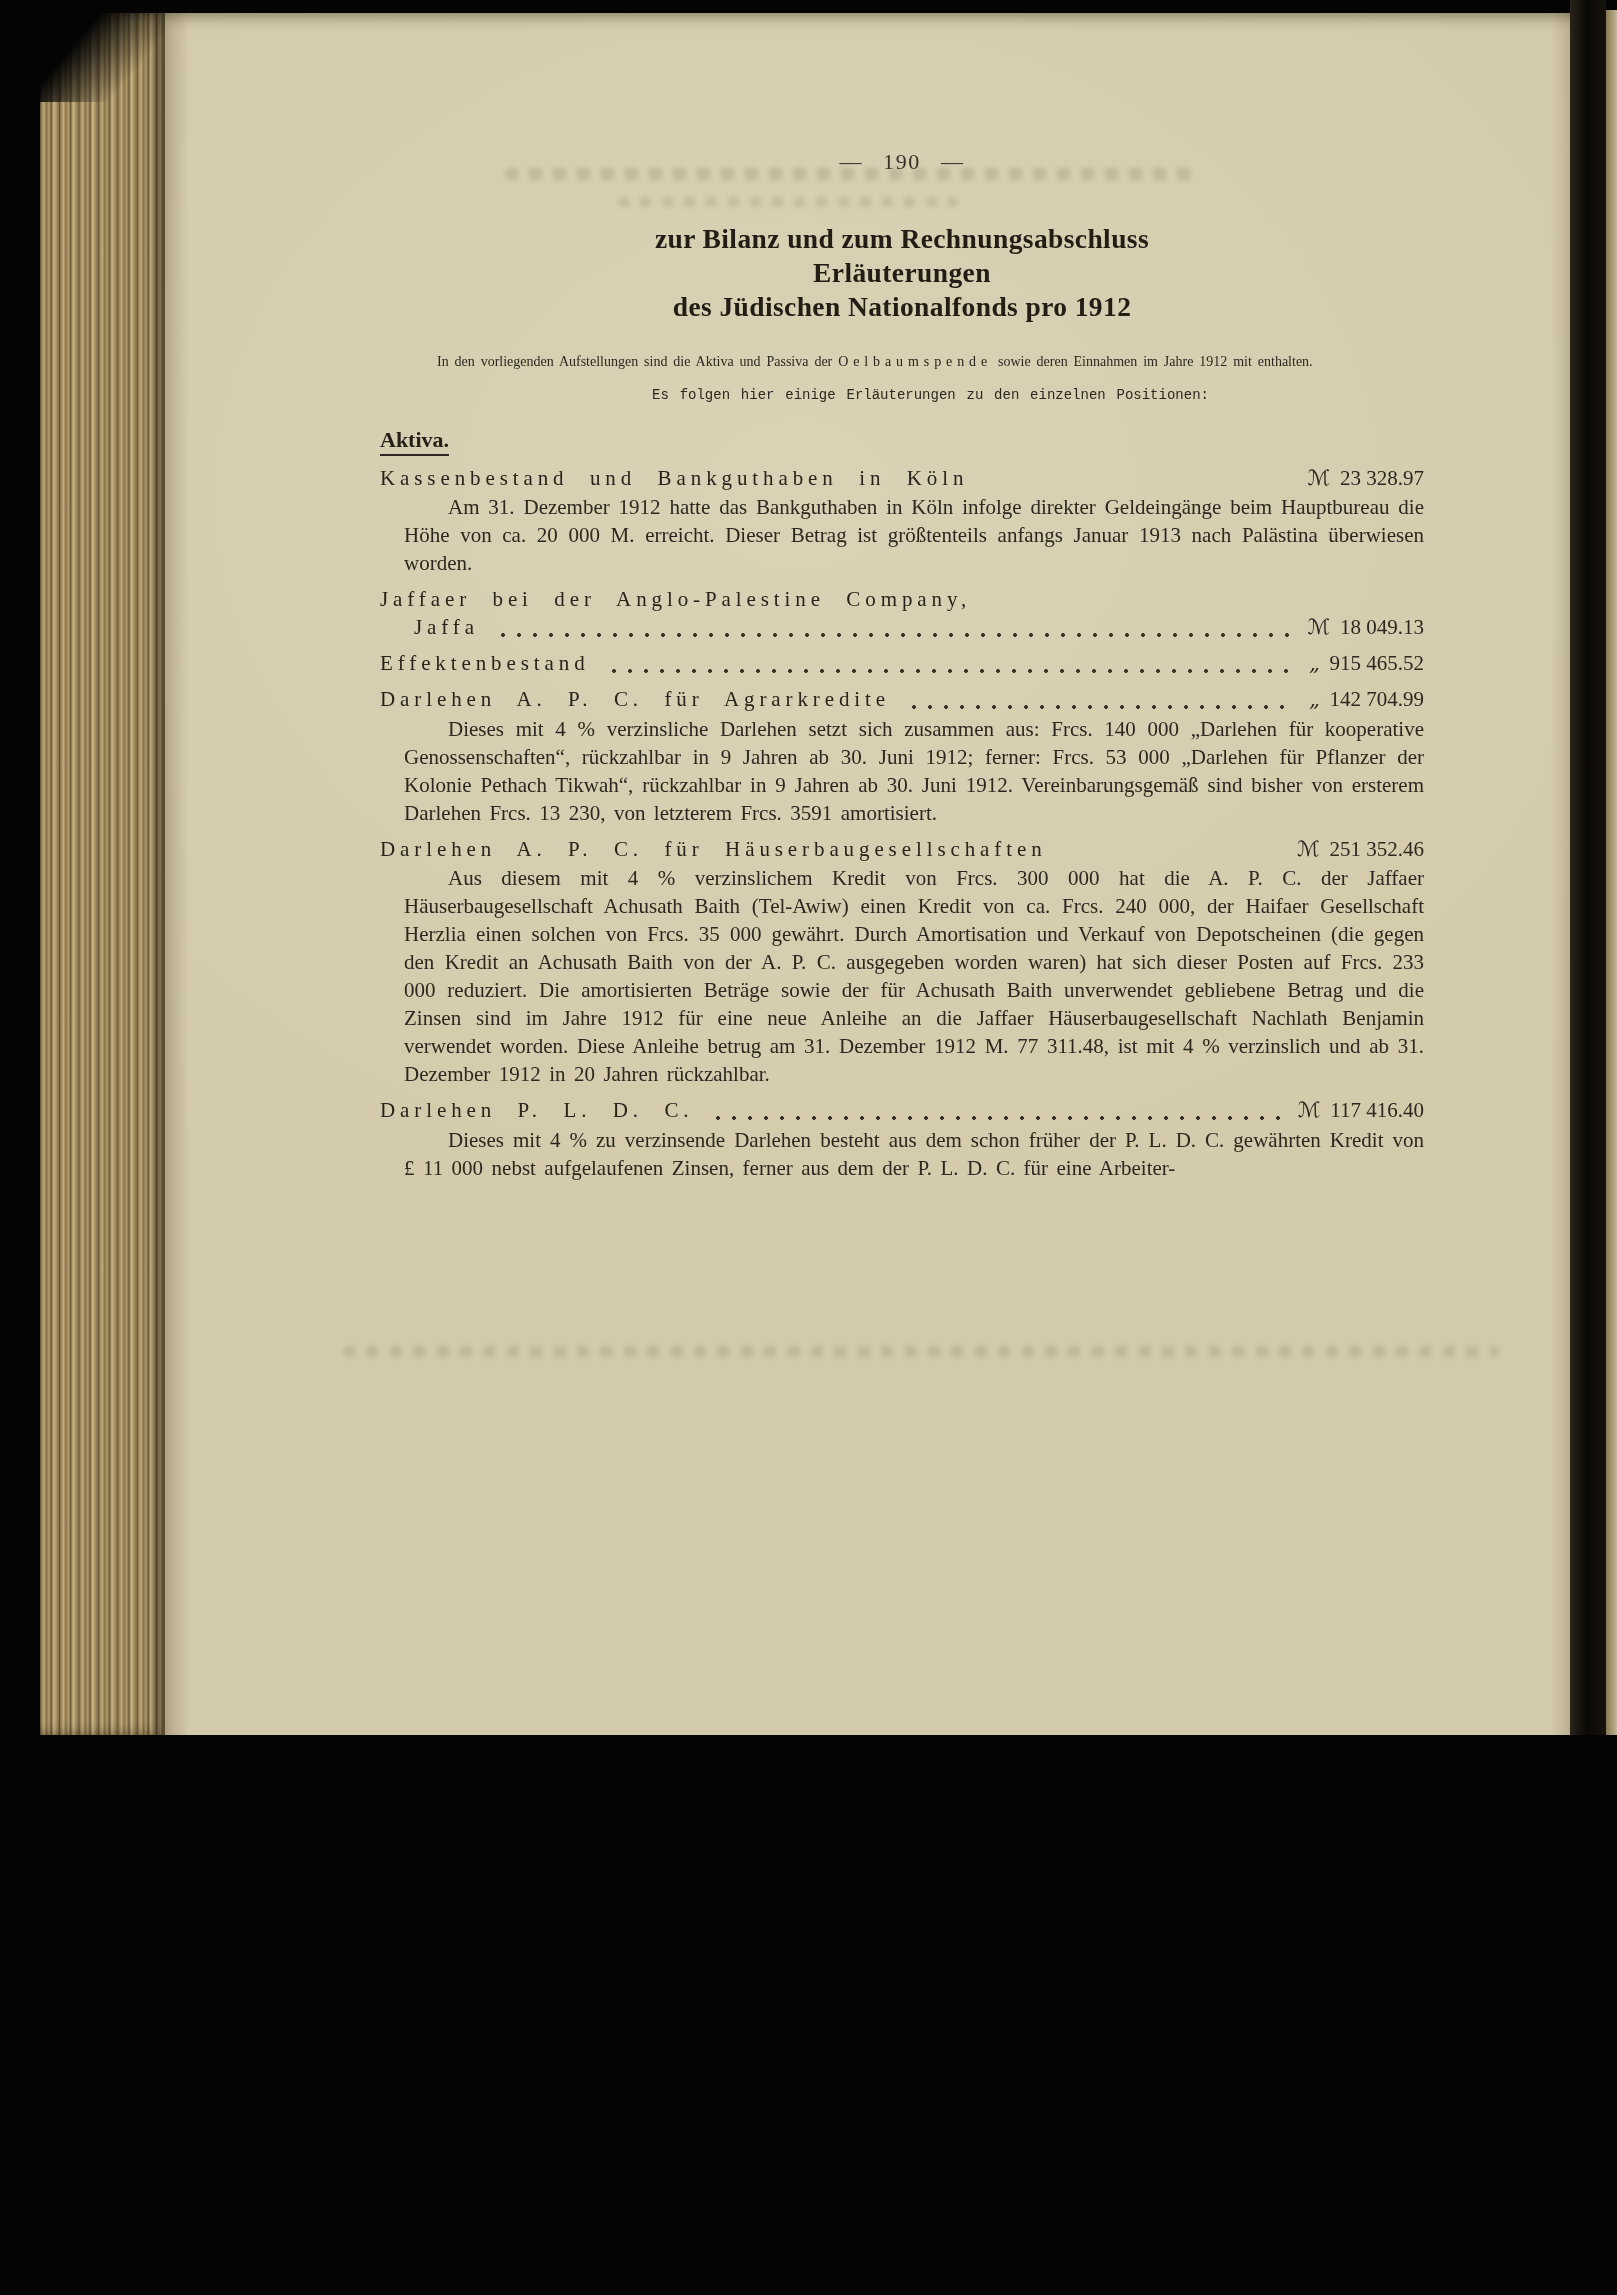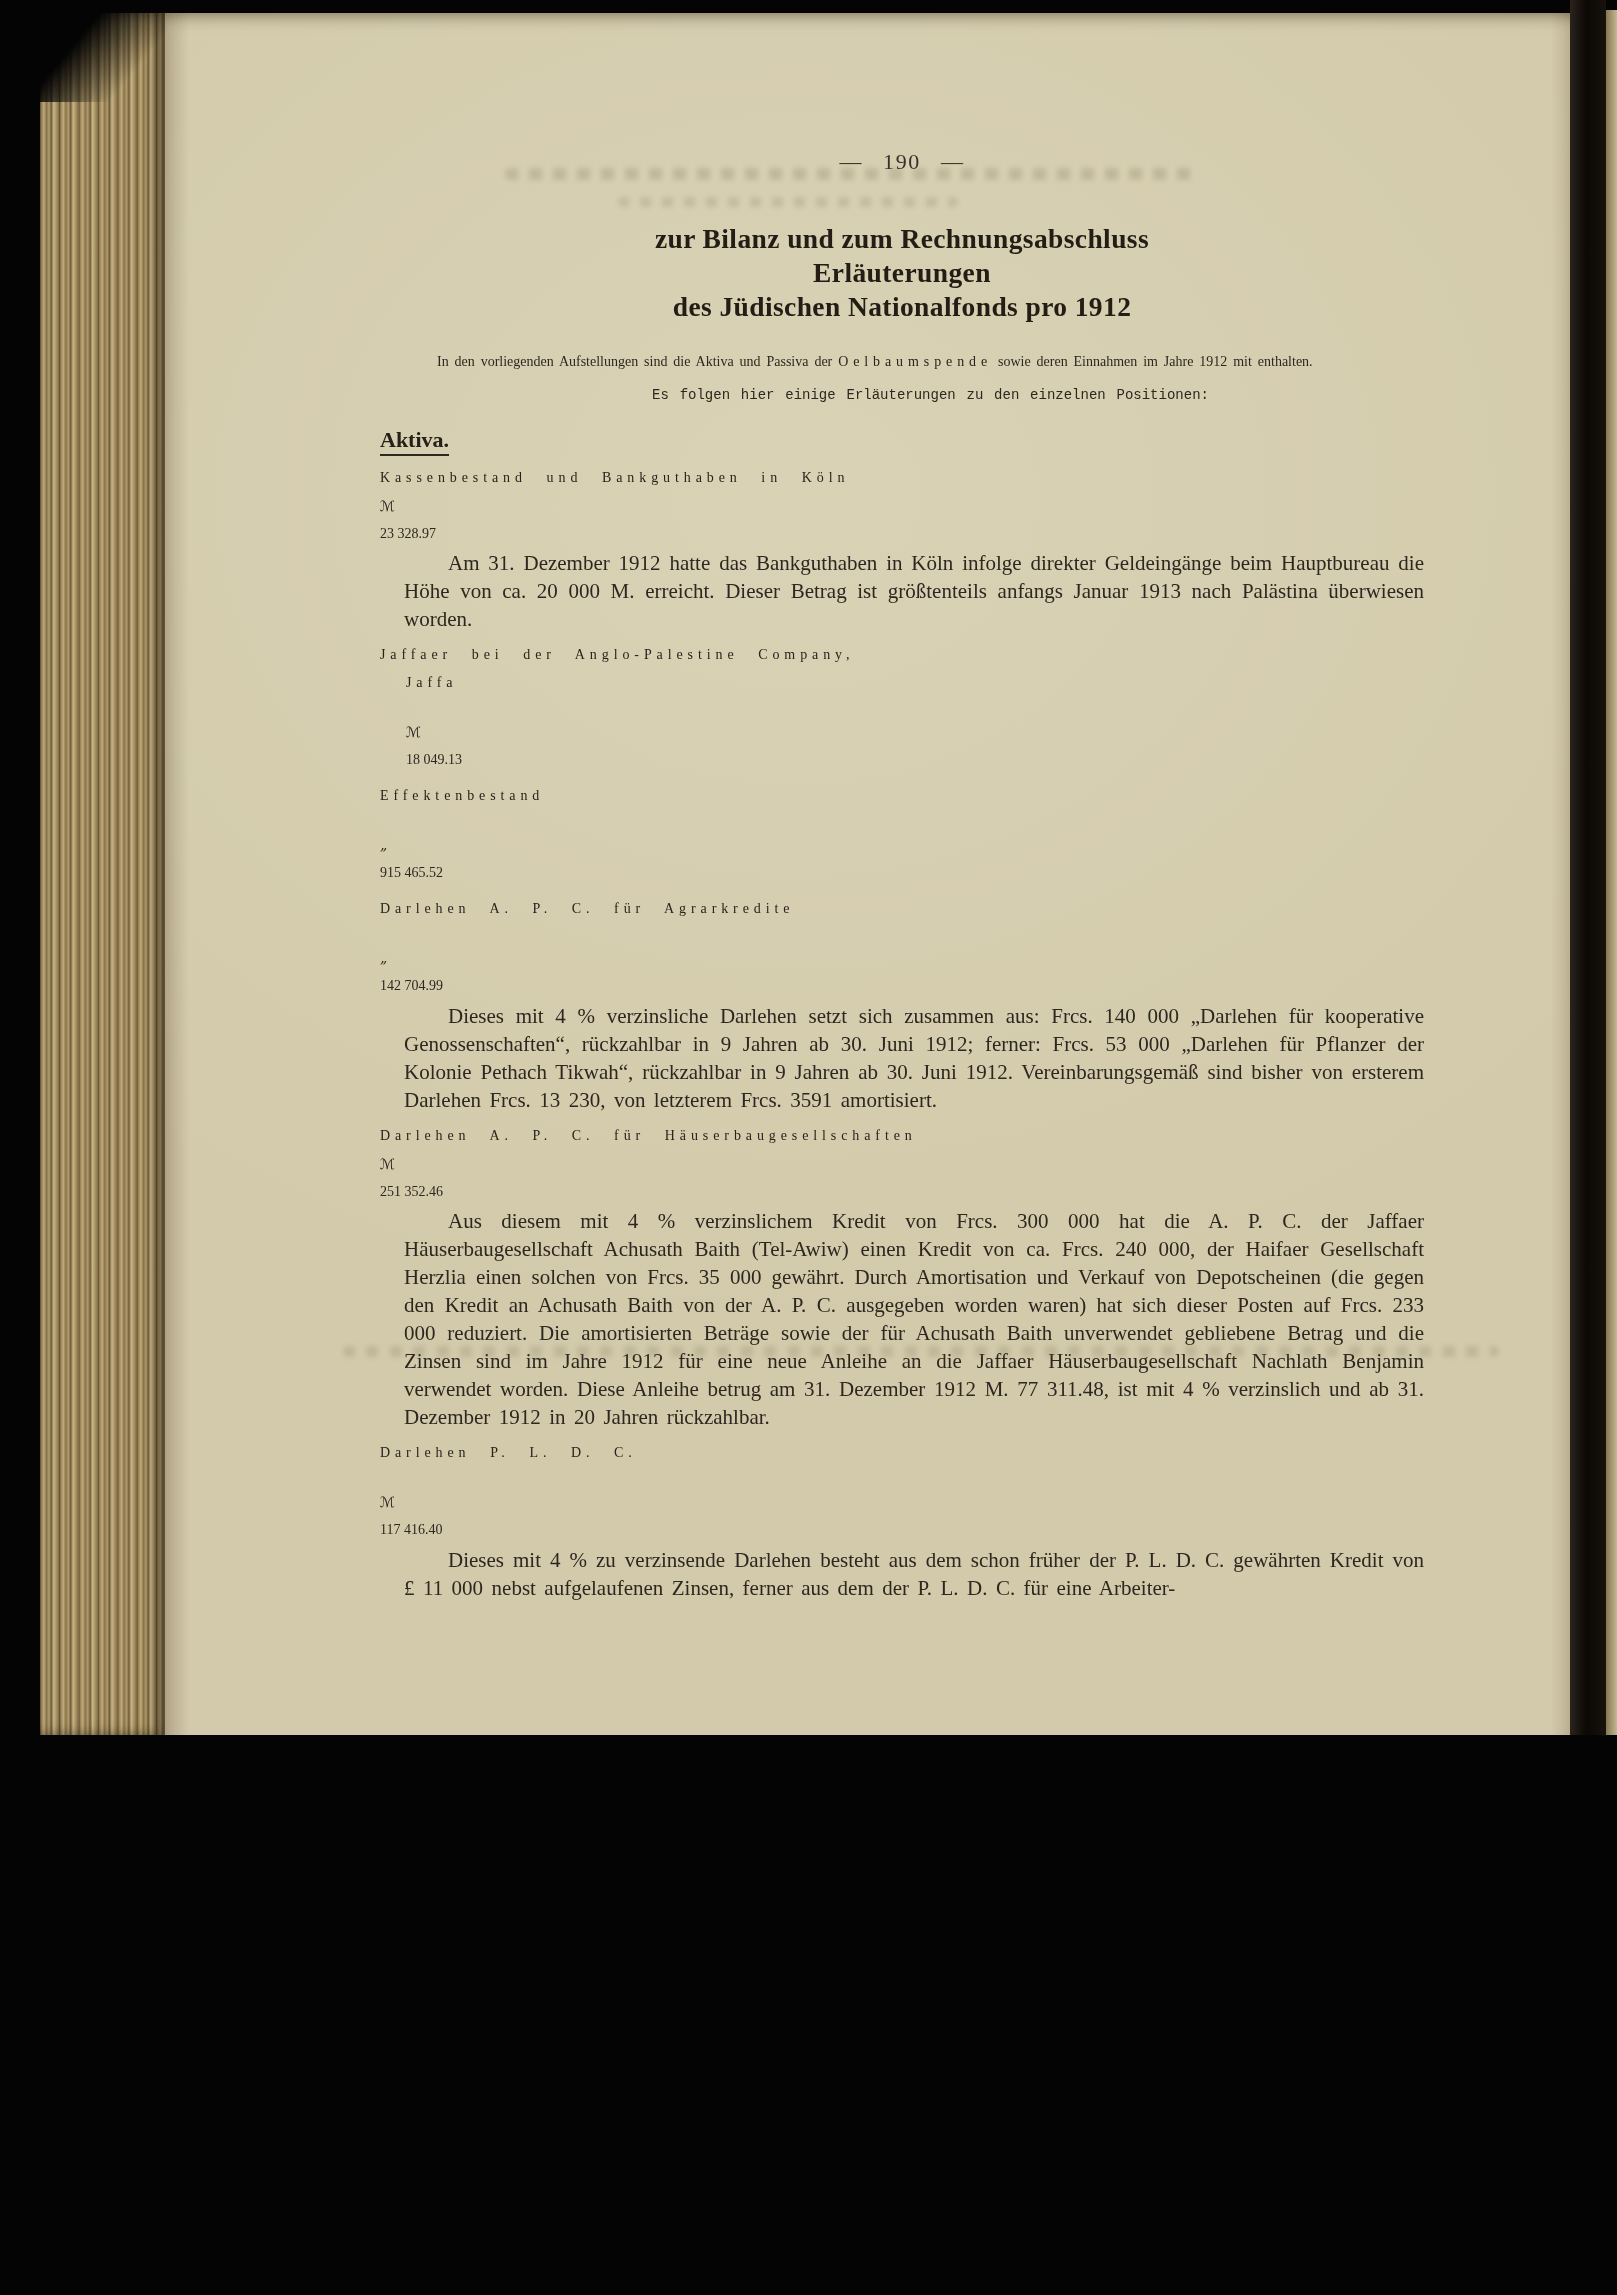--- a/index.html
+++ b/index.html
@@ -67,22 +67,22 @@
   .intro-second { margin-top:4.9px; text-align:center;font-family:Liberation Mono, monospace; }
 
   .section-heading {
     margin-top:18px; display:inline-block;
     font-weight:700; font-size:22px; color:#262018;
     border-bottom:2.4px solid #2e2820; padding-bottom:0.8px; line-height:26px;
   }
 
   #entries { margin-top:4.9px; }
   .entry { margin-top:8px; }
-  .entry-row { display:flex; align-items:baseline; font-size:14px; line-height:28px;flex-direction:column; }
-  .entry-row-indent { margin-left:26px;justify-content:space-between; }
+  .entry-row { display:flex; align-items:baseline; font-size:21px; line-height:28px; }
+  .entry-row-indent { margin-left:34px;justify-content:space-between; }
   .entry-heading {
     white-space:nowrap; letter-spacing:4.9px; word-spacing:11.3px; color:#29231b;
   }
   .leader {
     flex:1 1 auto; align-self:flex-end; height:21px; margin:0 13px 0 16px;
     background-image:radial-gradient(circle, #3b342b 1.7px, rgba(0,0,0,0) 2.2px);
     background-size:16px 8px; background-repeat:repeat-x; background-position:0 10.5px;
   }
   .gap { flex:1 1 auto; min-width:13px; }
   .currency {

